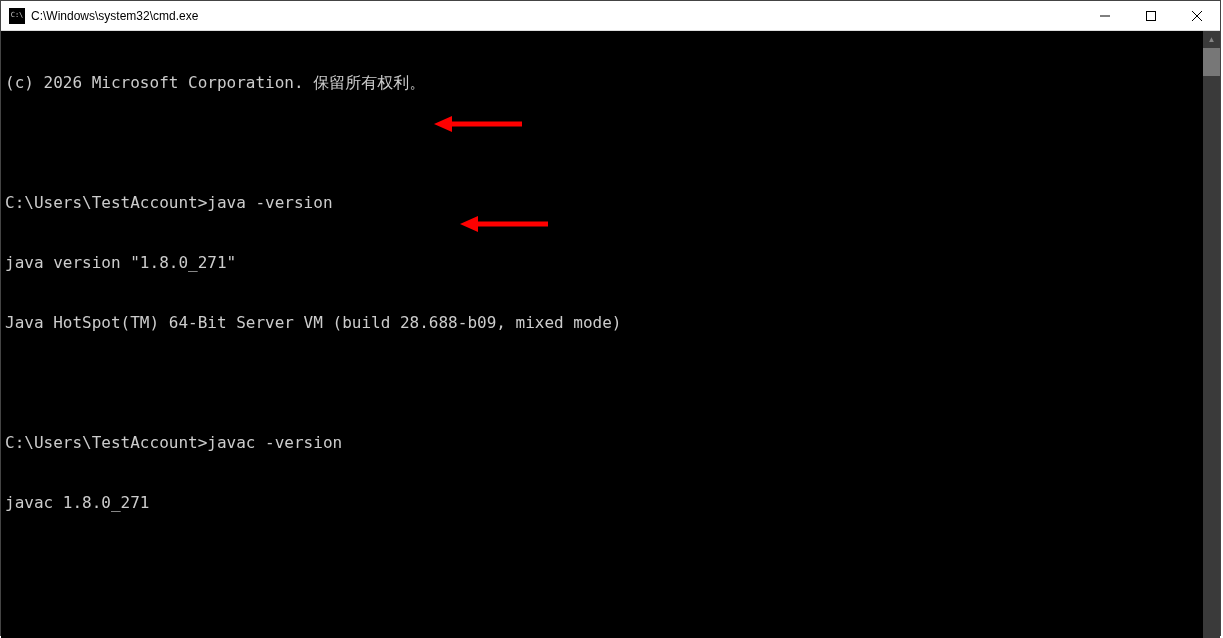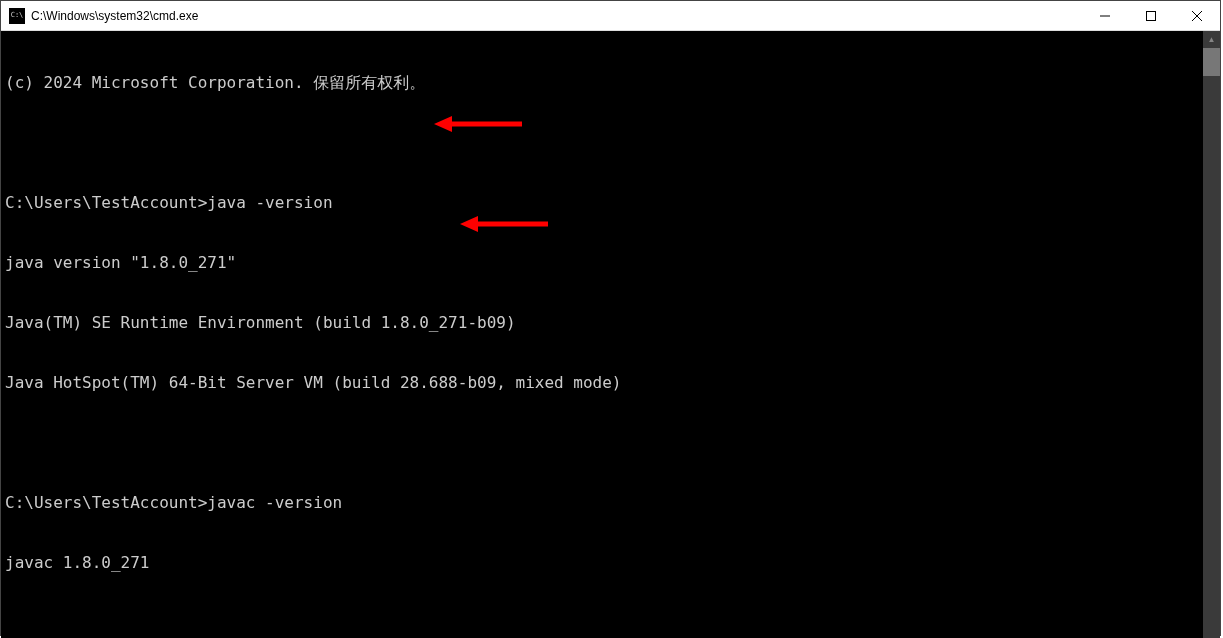--- a/index.html
+++ b/index.html
@@ -134,25 +134,24 @@
         <svg viewBox="0 0 10 10">
             <line x1="0" y1="0" x2="10" y2="10" stroke="currentColor" stroke-width="1"></line>
             <line x1="10" y1="0" x2="0" y2="10" stroke="currentColor" stroke-width="1"></line>
           </svg>
       </div>
     </div>
   </div>
 
   <div class="client-area">
     <div class="terminal">
-      <span class="line">(c) 2024 Microsoft Corporation. 保留所有权利。</span>
+      <span class="line">(c) 2026 Microsoft Corporation. 保留所有权利。</span>
       <span class="line"></span>
       <span class="line">C:\Users\TestAccount&gt;java -version</span>
       <span class="line">java version "1.8.0_271"</span>
-      <span class="line">Java(TM) SE Runtime Environment (build 1.8.0_271-b09)</span>
       <span class="line">Java HotSpot(TM) 64-Bit Server VM (build 28.688-b09, mixed mode)</span>
       <span class="line"></span>
       <span class="line">C:\Users\TestAccount&gt;javac -version</span>
       <span class="line">javac 1.8.0_271</span>
       
       
 
       
       <div class="annot-arrow" style="left:356px; top:62px;">
         <svg width="90" height="22">

